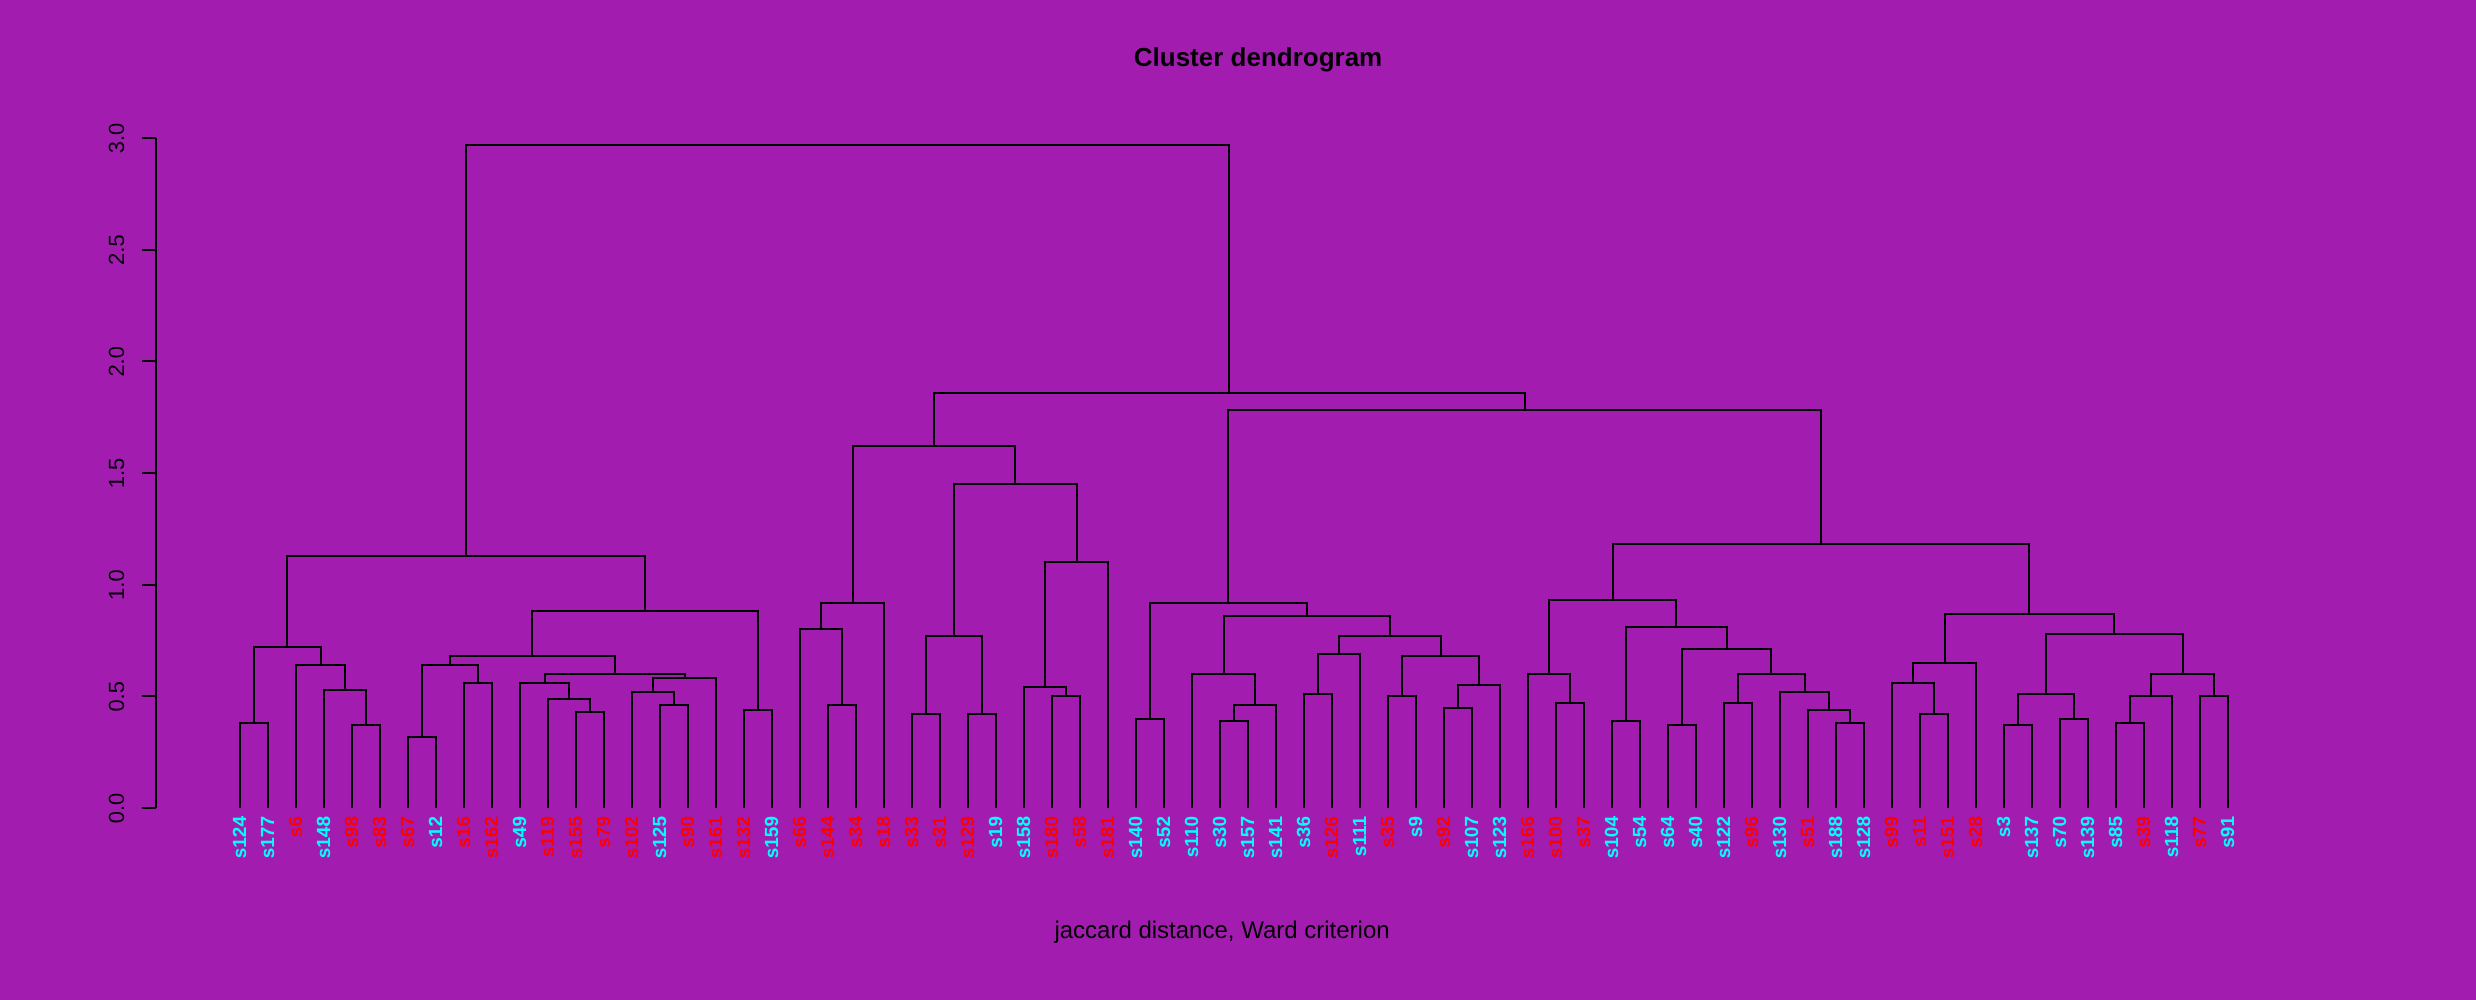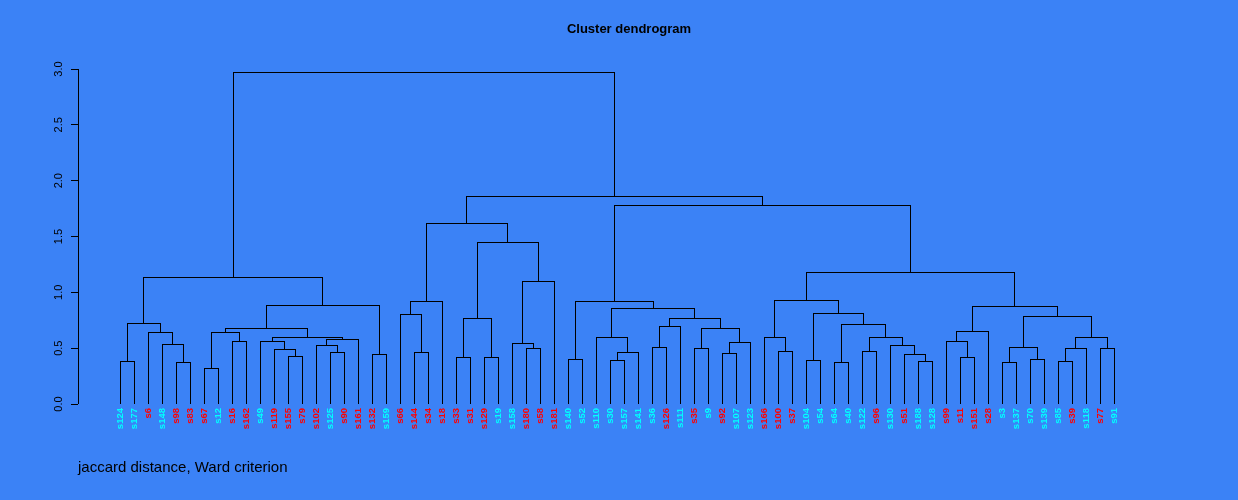--- a/index.html
+++ b/index.html
@@ -1,22 +1,22 @@
 <!DOCTYPE html>
 <html><head>
 <meta charset="utf-8">
 <style>
   html,body{margin:0;padding:0;background:#ffffff;}
-  #stage{position:relative;width:1238px;height:500px;background:#3b82f6;overflow:hidden;
+  #stage{position:relative;width:1238px;height:500px;background:#a21caf;overflow:hidden;
          font-family:"Liberation Sans", sans-serif;}
   #plot-svg{position:absolute;left:0;top:0;}
   .chart-title{position:absolute;left:78px;top:21px;width:1102px;text-align:center;
          font-size:13px;font-weight:bold;color:#000;}
-  .chart-xlabel{position:absolute;left:78px;top:458px;width:1102px;
-         font-size:15px;color:#000;}
+  .chart-xlabel{position:absolute;left:60px;top:458px;width:1102px;text-align:center;
+         font-size:12px;color:#000;}
 </style>
 </head>
 <body>
 
 <div id="stage">
   <div class="chart-title">Cluster dendrogram</div>
   <svg id="plot-svg" width="1238" height="500">
       <path d="M120.0 404.0L120.0 361.6L134.0 361.6L134.0 404.0M176.0 404.0L176.0 362.7L190.0 362.7L190.0 404.0M162.0 404.0L162.0 344.8L183.0 344.8L183.0 362.7M148.0 404.0L148.0 332.5L172.5 332.5L172.5 344.8M127.0 361.6L127.0 323.6L160.3 323.6L160.3 332.5M204.0 404.0L204.0 368.3L218.0 368.3L218.0 404.0M232.0 404.0L232.0 341.5L246.0 341.5L246.0 404.0M211.0 368.3L211.0 332.5L239.0 332.5L239.0 341.5M288.0 404.0L288.0 356.0L302.0 356.0L302.0 404.0M274.0 404.0L274.0 349.3L295.0 349.3L295.0 356.0M260.0 404.0L260.0 341.5L284.5 341.5L284.5 349.3M330.0 404.0L330.0 352.6L344.0 352.6L344.0 404.0M316.0 404.0L316.0 345.9L337.0 345.9L337.0 352.6M326.5 345.9L326.5 339.2L358.0 339.2L358.0 404.0M272.3 341.5L272.3 337.0L342.3 337.0L342.3 339.2M225.0 332.5L225.0 328.1L307.3 328.1L307.3 337.0M372.0 404.0L372.0 354.9L386.0 354.9L386.0 404.0M266.1 328.1L266.1 305.7L379.0 305.7L379.0 354.9M143.6 323.6L143.6 277.8L322.6 277.8L322.6 305.7M414.0 404.0L414.0 352.6L428.0 352.6L428.0 404.0M400.0 404.0L400.0 314.7L421.0 314.7L421.0 352.6M410.5 314.7L410.5 301.3L442.0 301.3L442.0 404.0M456.0 404.0L456.0 357.1L470.0 357.1L470.0 404.0M484.0 404.0L484.0 357.1L498.0 357.1L498.0 404.0M463.0 357.1L463.0 318.0L491.0 318.0L491.0 357.1M526.0 404.0L526.0 348.2L540.0 348.2L540.0 404.0M512.0 404.0L512.0 343.7L533.0 343.7L533.0 348.2M522.5 343.7L522.5 281.2L554.0 281.2L554.0 404.0M477.0 318.0L477.0 242.1L538.3 242.1L538.3 281.2M426.3 301.3L426.3 223.1L507.6 223.1L507.6 242.1M568.0 404.0L568.0 359.3L582.0 359.3L582.0 404.0M610.0 404.0L610.0 360.4L624.0 360.4L624.0 404.0M617.0 360.4L617.0 352.6L638.0 352.6L638.0 404.0M596.0 404.0L596.0 337.0L627.5 337.0L627.5 352.6M652.0 404.0L652.0 347.1L666.0 347.1L666.0 404.0M659.0 347.1L659.0 326.9L680.0 326.9L680.0 404.0M694.0 404.0L694.0 348.2L708.0 348.2L708.0 404.0M722.0 404.0L722.0 353.8L736.0 353.8L736.0 404.0M729.0 353.8L729.0 342.6L750.0 342.6L750.0 404.0M701.0 348.2L701.0 328.1L739.5 328.1L739.5 342.6M669.5 326.9L669.5 318.0L720.3 318.0L720.3 328.1M611.8 337.0L611.8 308.0L694.9 308.0L694.9 318.0M575.0 359.3L575.0 301.3L653.3 301.3L653.3 308.0M778.0 404.0L778.0 351.5L792.0 351.5L792.0 404.0M764.0 404.0L764.0 337.0L785.0 337.0L785.0 351.5M806.0 404.0L806.0 360.4L820.0 360.4L820.0 404.0M834.0 404.0L834.0 362.7L848.0 362.7L848.0 404.0M862.0 404.0L862.0 351.5L876.0 351.5L876.0 404.0M918.0 404.0L918.0 361.6L932.0 361.6L932.0 404.0M904.0 404.0L904.0 354.9L925.0 354.9L925.0 361.6M890.0 404.0L890.0 345.9L914.5 345.9L914.5 354.9M869.0 351.5L869.0 337.0L902.3 337.0L902.3 345.9M841.0 362.7L841.0 324.7L885.6 324.7L885.6 337.0M813.0 360.4L813.0 313.6L863.3 313.6L863.3 324.7M774.5 337.0L774.5 300.1L838.2 300.1L838.2 313.6M960.0 404.0L960.0 357.1L974.0 357.1L974.0 404.0M946.0 404.0L946.0 341.5L967.0 341.5L967.0 357.1M956.5 341.5L956.5 331.4L988.0 331.4L988.0 404.0M1002.0 404.0L1002.0 362.7L1016.0 362.7L1016.0 404.0M1030.0 404.0L1030.0 359.3L1044.0 359.3L1044.0 404.0M1009.0 362.7L1009.0 347.1L1037.0 347.1L1037.0 359.3M1058.0 404.0L1058.0 361.6L1072.0 361.6L1072.0 404.0M1065.0 361.6L1065.0 348.2L1086.0 348.2L1086.0 404.0M1100.0 404.0L1100.0 348.2L1114.0 348.2L1114.0 404.0M1075.5 348.2L1075.5 337.0L1107.0 337.0L1107.0 348.2M1023.0 347.1L1023.0 316.9L1091.3 316.9L1091.3 337.0M972.3 331.4L972.3 306.9L1057.1 306.9L1057.1 316.9M806.3 300.1L806.3 272.2L1014.7 272.2L1014.7 306.9M614.2 301.3L614.2 205.2L910.5 205.2L910.5 272.2M466.9 223.1L466.9 196.3L762.3 196.3L762.3 205.2M233.1 277.8L233.1 72.3L614.6 72.3L614.6 196.3" fill="none" stroke="#000000" stroke-width="1" shape-rendering="crispEdges"></path>
       <g>
         <line x1="78" y1="404" x2="78" y2="69" stroke="#000" stroke-width="1" shape-rendering="crispEdges"></line>

